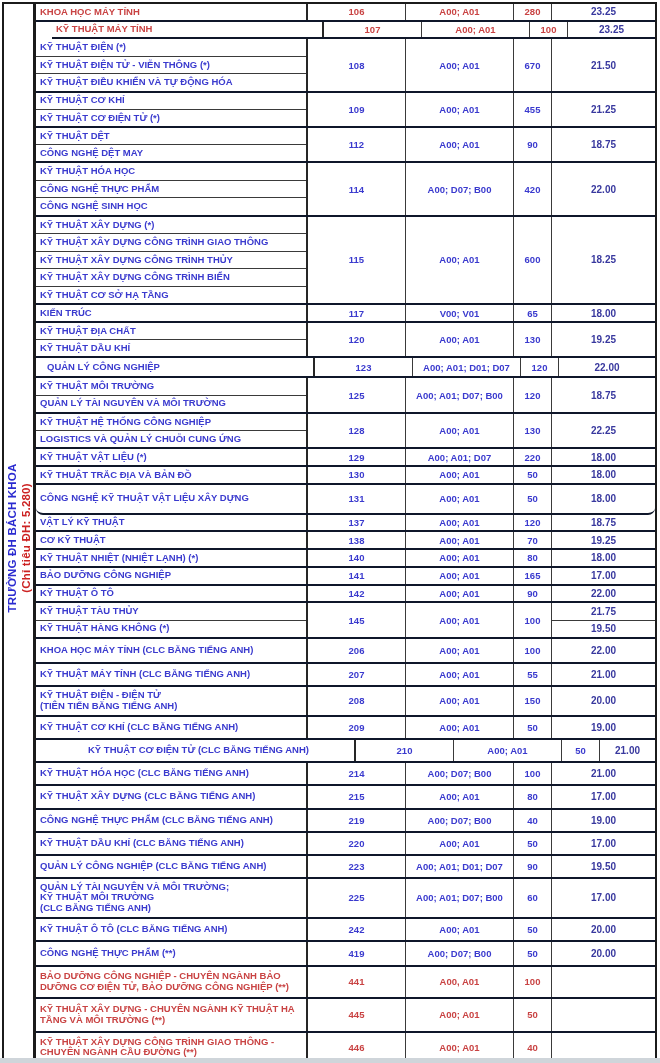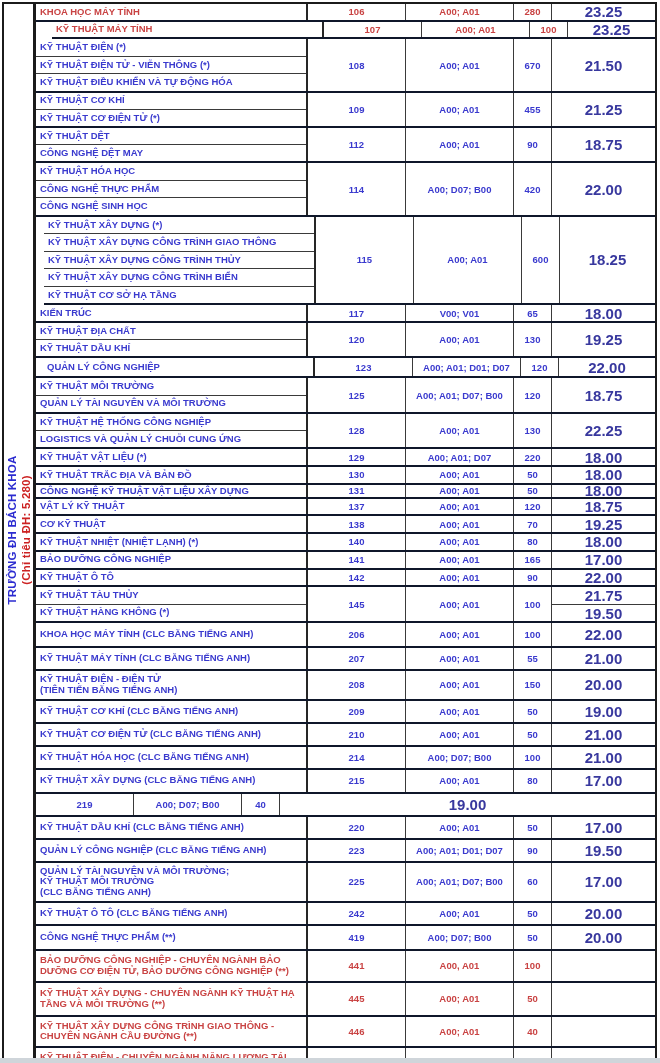--- a/index.html
+++ b/index.html
@@ -37,21 +37,21 @@
   .cell {
     display:flex; align-items:center; justify-content:center;
     font-size:9.5px; font-weight:bold; border-right:1.2px solid #3a3a3a;
   }
   .c-code { width:98px; }
   .c-combo { width:108px; }
   .c-quota { width:38px; }
   .c-score { flex:1; border-right:none; flex-direction:column; align-items:stretch; }
   .sc {
     flex:1; display:flex; align-items:center; justify-content:center;
-    border-bottom:1.2px solid #3a3a3a; font-size:15px; font-weight:bold;
+    border-bottom:1.2px solid #3a3a3a; font-size:10px; font-weight:bold;
   }
   .sc:last-child { border-bottom:none; }
   .blue .nm, .blue .c-code, .blue .c-combo, .blue .c-quota { color:#3a3ace; }
   .red  .nm, .red  .c-code, .red  .c-combo, .red  .c-quota { color:#c94343; }
   .sc { color:#38389e; }
 </style>
 </head>
 <body>
 
 <div class="wrap">
@@ -128,21 +128,21 @@
             <div class="nm">CÔNG NGHỆ THỰC PHẨM</div>
             <div class="nm">CÔNG NGHỆ SINH HỌC</div>
           </div>
           <div class="cell c-code">114</div>
           <div class="cell c-combo">A00; D07; B00</div>
           <div class="cell c-quota">420</div>
           <div class="cell c-score">
             <div class="sc">22.00</div>
           </div>
         </div>
-        <div class="grp blue" style="height: 88.6px; margin-left: 8px;">
+        <div class="grp blue" style="height: 88.6px;">
           <div class="names">
             <div class="nm">KỸ THUẬT XÂY DỰNG (*)</div>
             <div class="nm">KỸ THUẬT XÂY DỰNG CÔNG TRÌNH GIAO THÔNG</div>
             <div class="nm">KỸ THUẬT XÂY DỰNG CÔNG TRÌNH THỦY</div>
             <div class="nm">KỸ THUẬT XÂY DỰNG CÔNG TRÌNH BIỂN</div>
             <div class="nm">KỸ THUẬT CƠ SỞ HẠ TẦNG</div>
           </div>
           <div class="cell c-code">115</div>
           <div class="cell c-combo">A00; A01</div>
           <div class="cell c-quota">600</div>
@@ -223,21 +223,21 @@
           <div class="names">
             <div class="nm">KỸ THUẬT TRẮC ĐỊA VÀ BẢN ĐỒ</div>
           </div>
           <div class="cell c-code">130</div>
           <div class="cell c-combo">A00; A01</div>
           <div class="cell c-quota">50</div>
           <div class="cell c-score">
             <div class="sc">18.00</div>
           </div>
         </div>
-        <div class="grp blue" style="height: 14px;">
+        <div class="grp blue" style="height: 30px; border-radius: 7px;">
           <div class="names">
             <div class="nm">CÔNG NGHỆ KỸ THUẬT VẬT LIỆU XÂY DỰNG</div>
           </div>
           <div class="cell c-code">131</div>
           <div class="cell c-combo">A00; A01</div>
           <div class="cell c-quota">50</div>
           <div class="cell c-score">
             <div class="sc">18.00</div>
           </div>
         </div>
@@ -347,21 +347,21 @@
           <div class="names">
             <div class="nm">KỸ THUẬT CƠ KHÍ (CLC BẰNG TIẾNG ANH)</div>
           </div>
           <div class="cell c-code">209</div>
           <div class="cell c-combo">A00; A01</div>
           <div class="cell c-quota">50</div>
           <div class="cell c-score">
             <div class="sc">19.00</div>
           </div>
         </div>
-        <div class="grp blue" style="height: 23px;">
+        <div class="grp blue" style="height: 23px; padding-left: 48px;">
           <div class="names">
             <div class="nm">KỸ THUẬT CƠ ĐIỆN TỬ (CLC BẰNG TIẾNG ANH)</div>
           </div>
           <div class="cell c-code">210</div>
           <div class="cell c-combo">A00; A01</div>
           <div class="cell c-quota">50</div>
           <div class="cell c-score">
             <div class="sc">21.00</div>
           </div>
         </div>
@@ -381,20 +381,23 @@
             <div class="nm">KỸ THUẬT XÂY DỰNG (CLC BẰNG TIẾNG ANH)</div>
           </div>
           <div class="cell c-code">215</div>
           <div class="cell c-combo">A00; A01</div>
           <div class="cell c-quota">80</div>
           <div class="cell c-score">
             <div class="sc">17.00</div>
           </div>
         </div>
         <div class="grp blue" style="height: 23px;">
+          <div class="names">
+            <div class="nm">CÔNG NGHỆ THỰC PHẨM (CLC BẰNG TIẾNG ANH)</div>
+          </div>
           <div class="cell c-code">219</div>
           <div class="cell c-combo">A00; D07; B00</div>
           <div class="cell c-quota">40</div>
           <div class="cell c-score">
             <div class="sc">19.00</div>
           </div>
         </div>
         <div class="grp blue" style="height: 23px;">
           <div class="names">
             <div class="nm">KỸ THUẬT DẦU KHÍ (CLC BẰNG TIẾNG ANH)</div>

